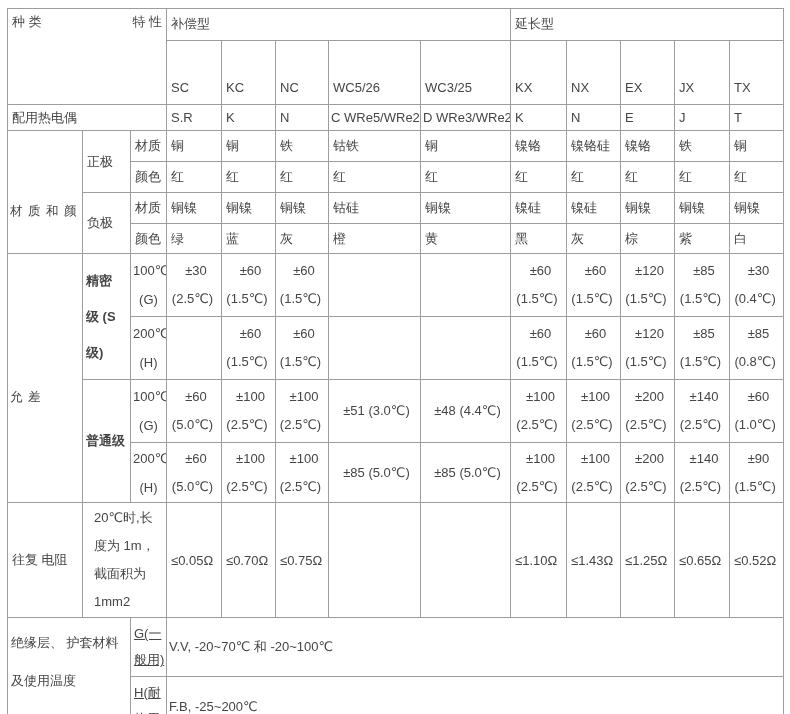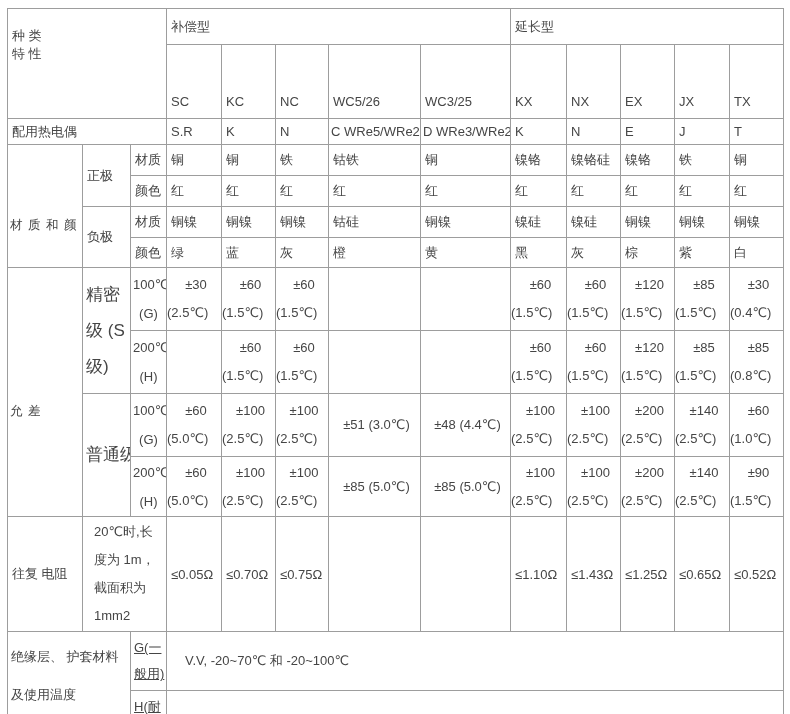--- a/index.html
+++ b/index.html
@@ -22,35 +22,35 @@
     vertical-align:middle;
     text-align:left;
     white-space:nowrap;
     overflow:hidden;
   }
   
   tr.r31{height:31px} tr.r63{height:63px} tr.r26{height:26px}
   tr.r30{height:30px} tr.r60{height:60px} tr.r88{height:88px} tr.r59{height:59px}
 
   td.kind-cell{vertical-align:top;}
-  .kind-wrap{display:flex;flex-direction:column;justify-content:flex-start;height:84px;padding:17px 0 6px 0;}
+  .kind-wrap{display:flex;flex-direction:row;justify-content:space-between;height:84px;padding:3px 0 6px 0;}
   td.mdl{vertical-align:bottom;padding-bottom:9px;}
   td.big-label{padding-top:40px;letter-spacing:1px;font-size:12.5px;padding-left:2px;padding-right:0;}
   td.pre{white-space:pre-line;}
   td.deg{text-align:center;line-height:29px;padding:0 2px;}
-  td.grade{line-height:36px;padding:0 1px 0 3px;font-size:17px;}
+  td.grade{line-height:36px;padding:0 1px 0 3px;font-size:13px;font-weight:bold;}
   td.tol{padding:0;}
   .tol .tv{text-align:center;padding-left:4px;line-height:28px;}
-  .tol .td2{text-align:left;padding-right:3px;line-height:28px;}
+  .tol .td2{text-align:center;padding-right:3px;line-height:28px;}
   .tol div:empty{display:none;}
   td.wrap{white-space:normal;}
   td.res-cond{line-height:28px;padding-left:11px;}
   td.ins-label{line-height:38px;padding-bottom:30px;padding-left:3px;}
   td.gh{line-height:26px;padding:0 1px 0 3px;text-decoration:underline;}
-  td.val-wide{padding-left:18px;}
+  td.val-wide{padding-left:2px;}
 </style>
 </head>
 <body>
 
 <table class="spec">
   <colgroup>
     <col style="width:75px">
       <col style="width:48px">
       <col style="width:36px">
     <col style="width:55px">

